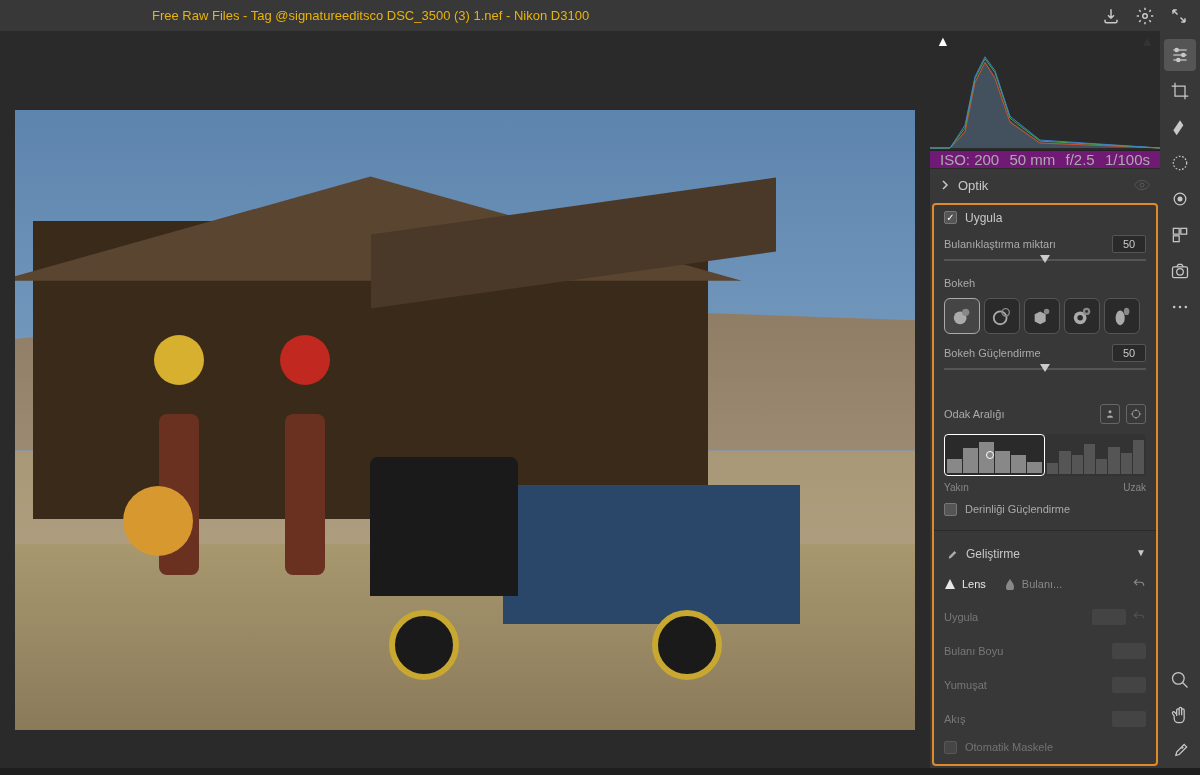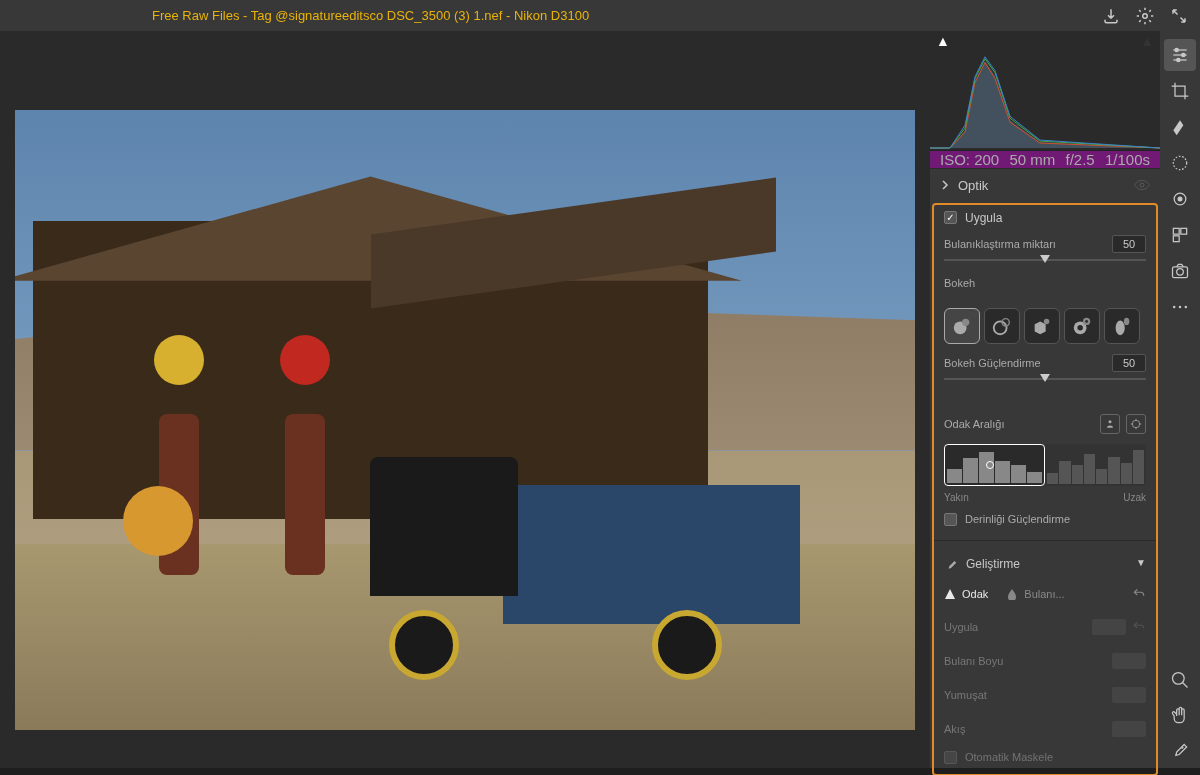--- a/index.html
+++ b/index.html
@@ -168,21 +168,21 @@
             <span class="label-sm">Bulanıklaştırma miktarı</span>
             <span class="val">50</span>
           </div>
           <div class="slider">
               <div class="track"></div>
               <div class="thumb" style="left:50%"></div>
             </div>
         </div>
 
         <div>
-          <div class="label-sm" style="margin-bottom:19px">Bokeh</div>
+          <div class="label-sm" style="margin-bottom:9px">Bokeh</div>
           <div class="bokeh-grid">
             <div class="bokeh-btn sel">
                 <svg viewBox="0 0 24 24">
                   <circle cx="10" cy="14" r="7" fill="#aaa"></circle>
                   <circle cx="16" cy="8" r="4" fill="#888"></circle>
                 </svg>
               </div>
             <div class="bokeh-btn">
                 <svg viewBox="0 0 24 24">
                   <circle cx="10" cy="14" r="7" fill="none" stroke="#aaa" stroke-width="2"></circle>
@@ -286,21 +286,21 @@
             </svg>
           <span class="title">Geliştirme</span>
           <span class="tri">▼</span>
         </div>
 
         <div class="tab-row">
           <div class="tab active">
             <svg viewBox="0 0 12 12">
                 <path d="M6 1l5 10H1z" fill="#e8e8e8"></path>
               </svg>
-            <span>Odak</span>
+            <span>Lens</span>
           </div>
           <div class="tab">
             <svg viewBox="0 0 12 12">
                 <path d="M6 1c3 4 4 6 4 8a4 4 0 01-8 0c0-2 1-4 4-8z" fill="#888"></path>
               </svg>
             <span>Bulanı...</span>
           </div>
           <svg class="undo-ic" width="14" height="14" viewBox="0 0 24 24">
               <path d="M9 14l-5-5 5-5M4 9h11a5 5 0 015 5v1" stroke="#888" fill="none" stroke-width="2"></path>
             </svg>

